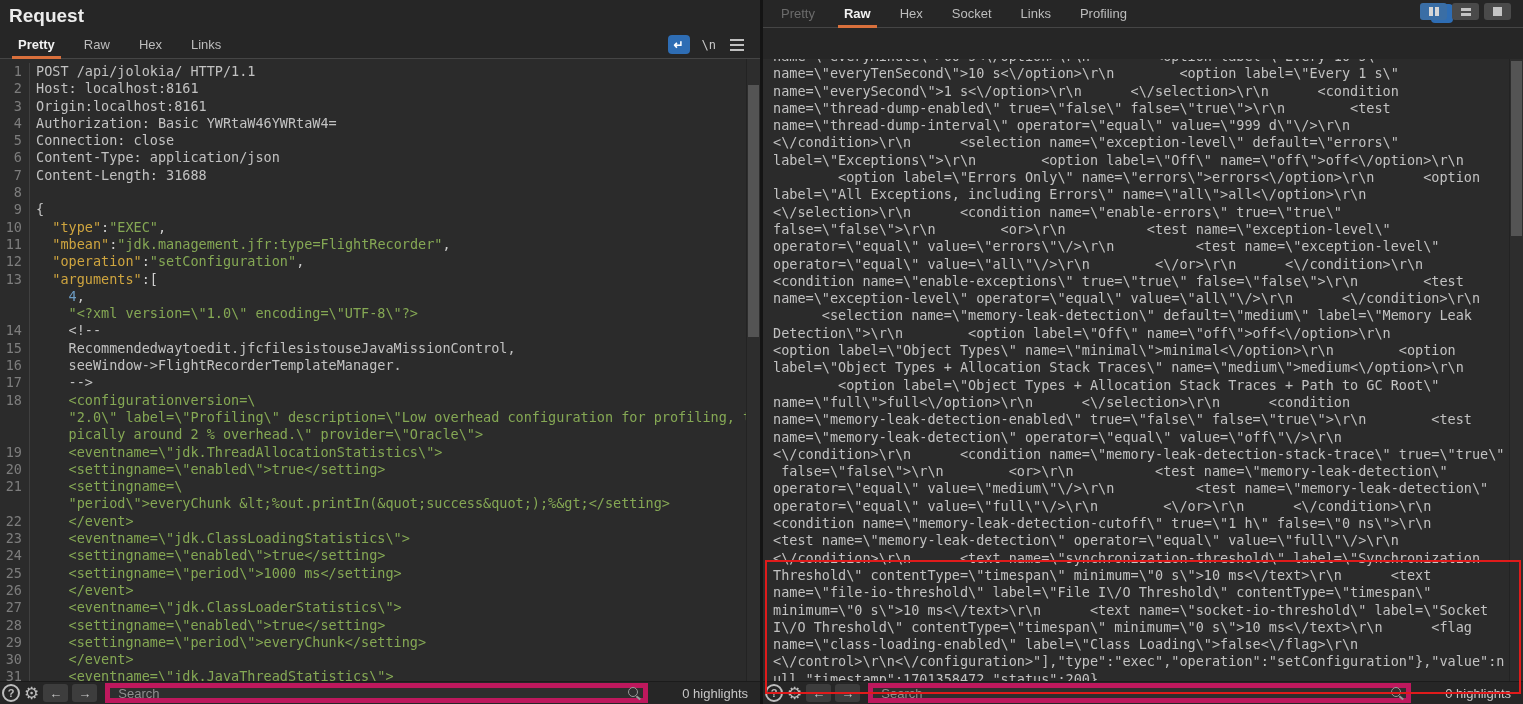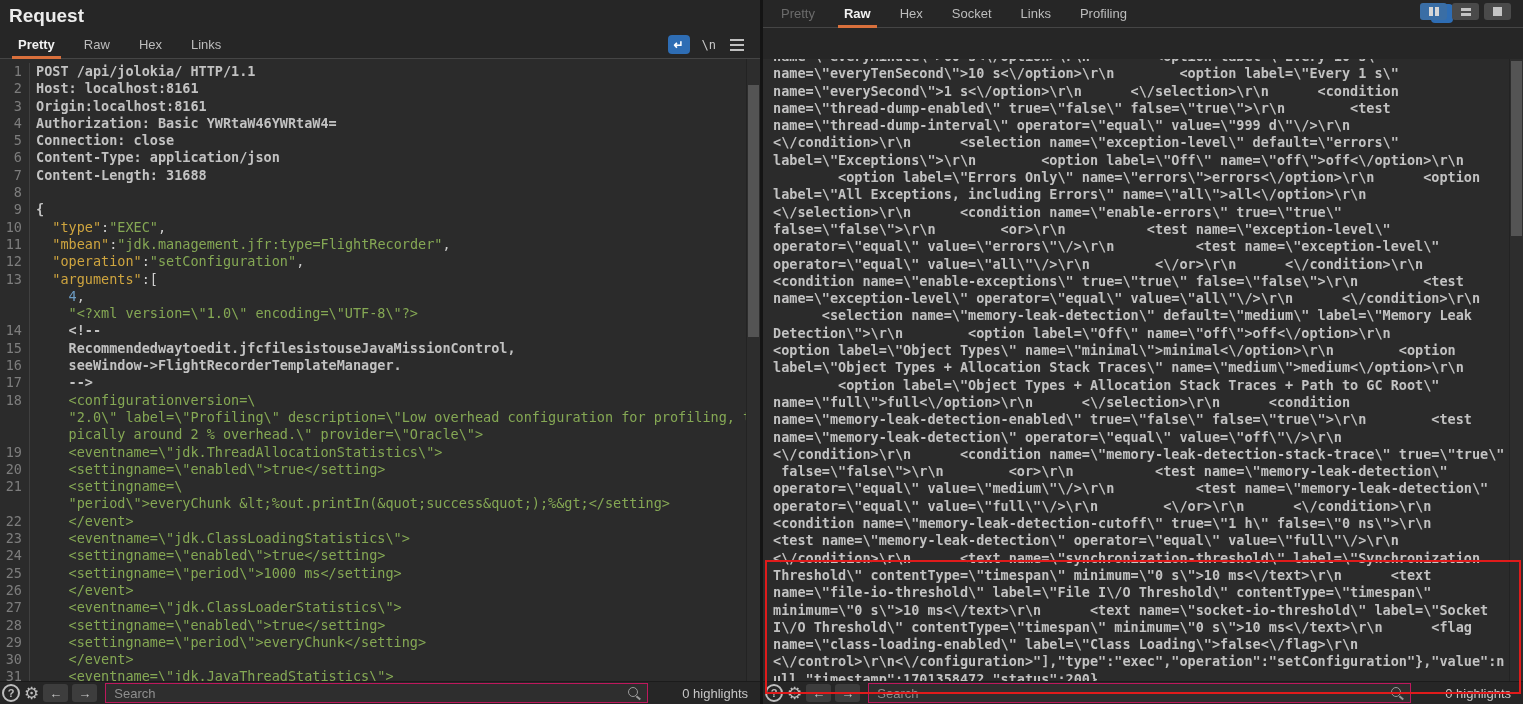--- a/index.html
+++ b/index.html
@@ -19,34 +19,34 @@
   .nl-label{font-family:"DejaVu Sans Mono",monospace;font-size:12px;color:#c9c9c9;}
   .burger{width:14px;height:2px;background:#c0c0c0;position:relative;margin:0 2px;}
   .burger::before,.burger::after{content:"";position:absolute;left:0;width:14px;height:2px;background:#c0c0c0;}
   .burger::before{top:-5px;} .burger::after{top:5px;}
   .editor{position:absolute;top:59px;left:0;right:0;bottom:22px;background:var(--editor,#2b2b2b);overflow:hidden;}
   .lines{font-family:"DejaVu Sans Mono",monospace;font-size:13.5px;line-height:17.3px;white-space:pre;}
   .row{display:flex;height:17.3px;}
   .ln{width:22px;flex:0 0 22px;text-align:right;padding-right:7px;color:var(--lnc,#7d7d7d);border-right:1px solid #404040;user-select:none;}
   .codetext{padding-left:6px;}
   .resp .codetext{padding-left:10px;}
-  .tok-h{color:var(--txt,#c2c2c2);font-weight:bold;}
+  .tok-h{color:var(--txt,#c2c2c2);}
   .tok-p{color:#cfcfcf;}
   .tok-k{color:var(--key,#cfa53f);}
   .tok-s{color:var(--grn,#85a854);}
   .tok-x{color:var(--grn,#85a854);}
   .tok-n{color:var(--num,#6d9cc3);}
   .vscroll{position:absolute;top:0;right:0;width:13px;bottom:0;background:#2d2d2d;border-left:1px solid #232323;}
   .vthumb{position:absolute;left:1px;right:1px;background:#545454;}
   .searchbar{position:absolute;left:0;right:0;bottom:0;height:22px;background:#262626;border-top:1px solid #1b1b1b;display:flex;align-items:center;padding:0 0 0 2px;gap:4px;}
   .helpbtn{width:14px;height:14px;border:2px solid #bdbdbd;border-radius:50%;color:#bdbdbd;font-size:11px;font-weight:bold;display:flex;align-items:center;justify-content:center;flex:0 0 auto;}
   .gearbtn{color:#bdbdbd;font-size:17px;line-height:17px;flex:0 0 auto;}
   .navbtn{width:25px;height:18px;background:#3d3d3d;border-radius:3px;color:#c9c9c9;font-size:13px;display:flex;align-items:center;justify-content:center;flex:0 0 auto;}
   .searchwrap{flex:1;position:relative;height:20px;margin-left:4px;}
-  .searchwrap input{width:100%;height:100%;box-sizing:border-box;background:#2e2e2e;border:1px solid #be185d;color:#d0d0d0;font-size:13px;padding:0 26px 0 8px;outline:none;font-family:"Liberation Sans",sans-serif;}
+  .searchwrap input{width:100%;height:100%;box-sizing:border-box;background:#2e2e2e;border:5px solid #be185d;color:#d0d0d0;font-size:13px;padding:0 26px 0 8px;outline:none;font-family:"Liberation Sans",sans-serif;}
   .searchwrap input::placeholder{color:#8f8f8f;}
   .magicon{position:absolute;right:10px;top:4px;width:8px;height:8px;border:1.5px solid #9a9a9a;border-radius:50%;}
   .magicon::after{content:"";position:absolute;width:5px;height:1.5px;background:#9a9a9a;right:-4px;bottom:-2px;transform:rotate(40deg);}
   .highlights{flex:0 0 auto;min-width:96px;text-align:right;padding-right:12px;color:#c7c7c7;font-size:13px;}
   .winbtns{position:absolute;top:3px;right:12px;display:flex;gap:5px;z-index:20;}
   .winbtn{width:27px;height:17px;border-radius:3px;background:#4a4a4a;display:flex;align-items:center;justify-content:center;gap:2px;}
   .winbtn.selected{background:var(--viewbtn,#3a6ea5);}
   .g-col{width:4px;height:9px;background:#d6d6d6;}
   .g-row{width:10px;height:3px;background:#c4c4c4;}
   .g-rows{display:flex;flex-direction:column;gap:2px;}

